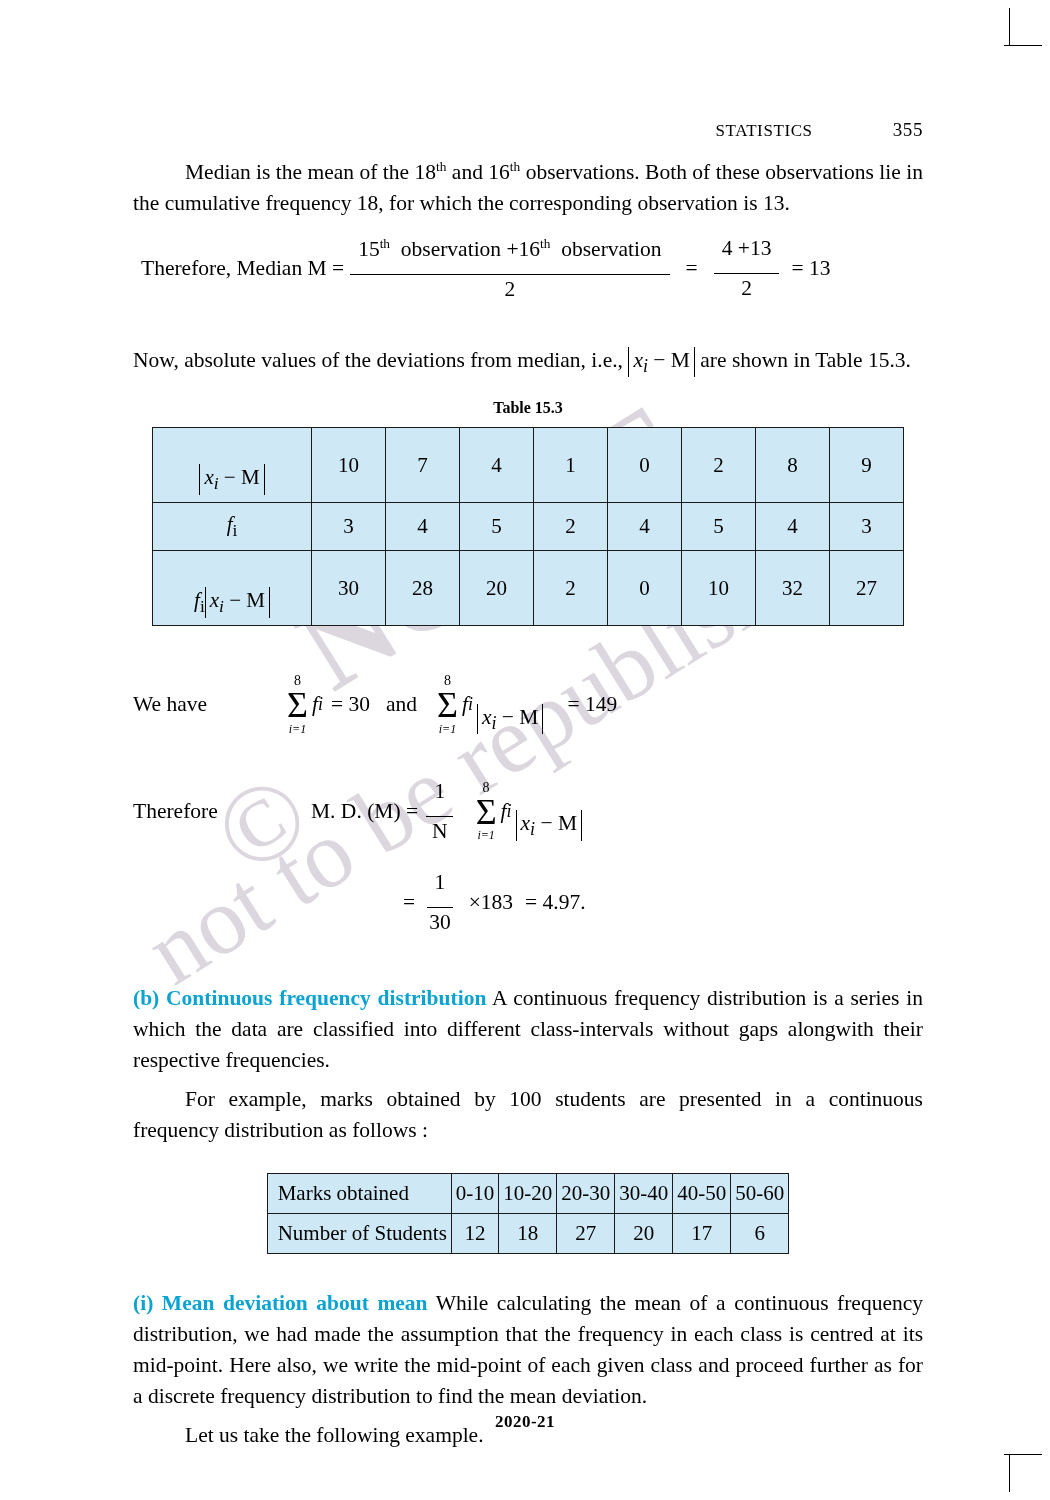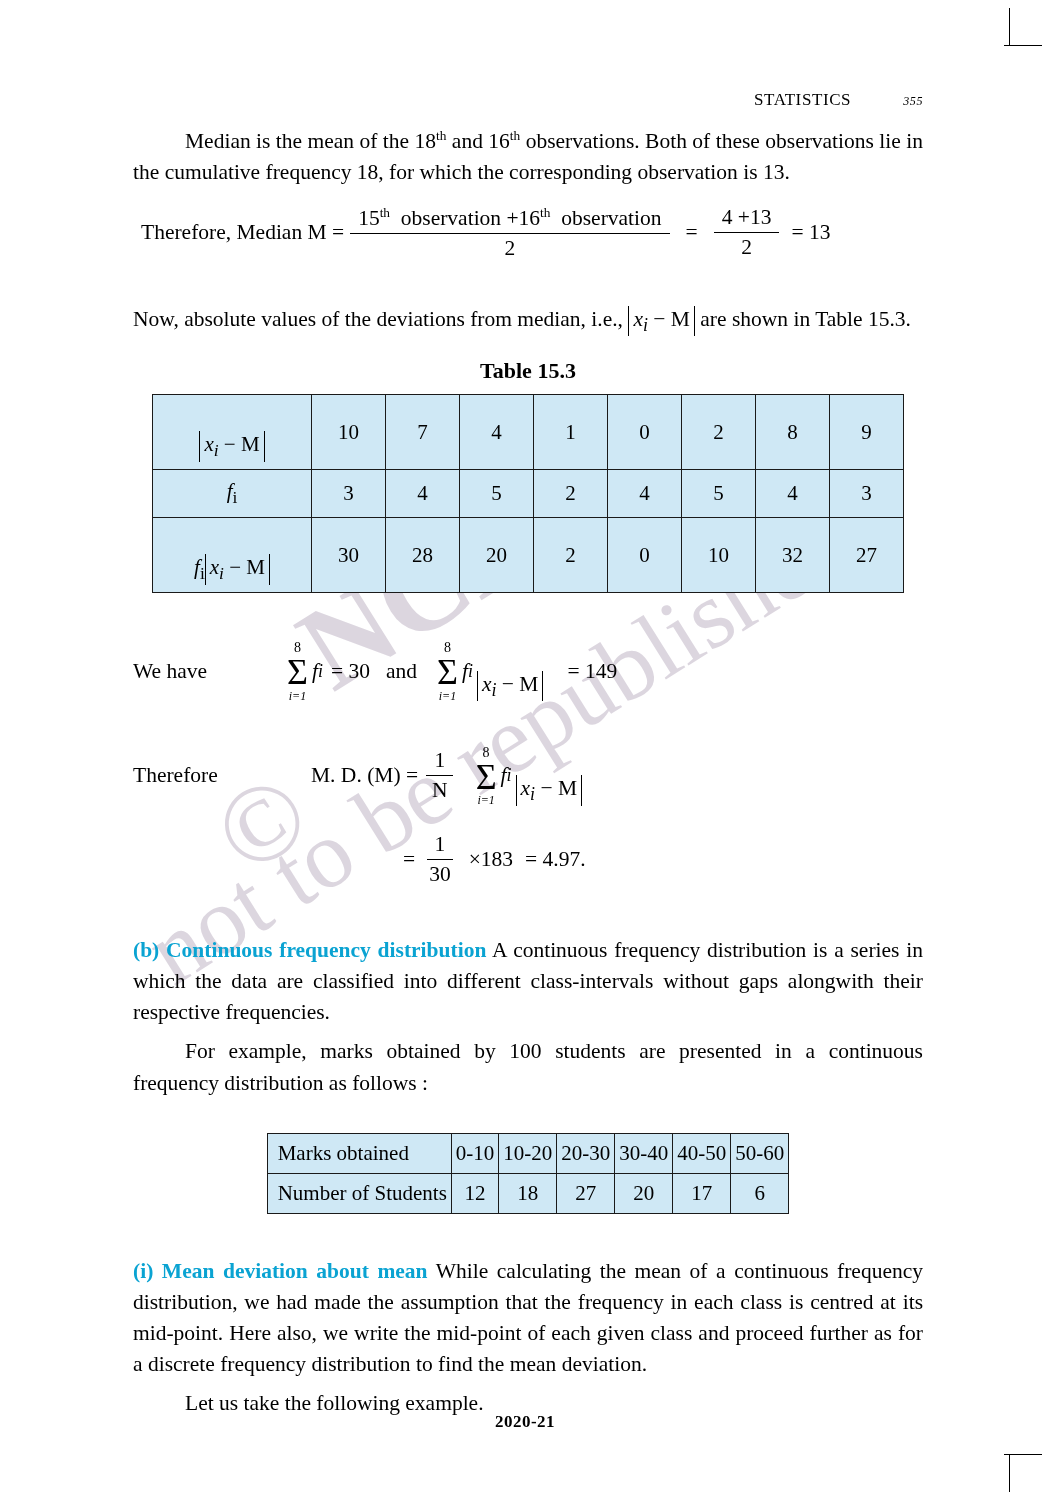--- a/index.html
+++ b/index.html
@@ -73,26 +73,27 @@
     left: 133px;
     top: 0;
     width: 790px;
     z-index: 10;
   }
 
   .header {
     display: flex;
     justify-content: flex-end;
     align-items: baseline;
-    margin-top: 90px;
+    margin-top: 119px;
     font-size: 17px;
     letter-spacing: 0.6px;
+    gap: 28px;
   }
   .header .chap { margin-right: 52px; }
-  .header .pageno { font-size: 12px; font-style: italic; }
+  .header .pageno { font-size: 19px; }
 
   p.body {
     font-size: 21.5px;
     line-height: 1.45;
     margin: 0;
     text-align: justify;
   }
   p.indent { text-indent: 52px; }
   .sup { font-size: 0.62em; vertical-align: super; }
   .it { font-style: italic; }
@@ -109,21 +110,21 @@
     flex-wrap: nowrap;
   }
   .frac {
     display: inline-flex;
     flex-direction: column;
     align-items: center;
     vertical-align: middle;
     margin: 0 6px;
   }
   .frac .num {
-    padding: 0 8px 2px 8px;
+    padding: 0 8px 12px 8px;
     border-bottom: 1.4px solid #000;
     white-space: nowrap;
   }
   .frac .den {
     padding: 2px 8px 0 8px;
     white-space: nowrap;
   }
   .sigma-blk {
     display: inline-flex;
     flex-direction: column;
@@ -140,42 +141,42 @@
     border-right: 1.4px solid #000;
     padding: 0 4px;
     line-height: 1.25;
     margin-top: 29px;
   }
 
   
   .tblcap {
     text-align: center;
     font-weight: bold;
-    font-size: 22px;
+    font-size: 16px;
     margin: 22px 0 10px 0;
   }
   table.data {
     border-collapse: collapse;
     background: #cfe8f5;
     font-size: 21px;
   }
   table.data td, table.data th {
     border: 1.3px solid #1a1a1a;
     text-align: center;
     font-weight: normal;
     padding: 7px 4px;
   }
   .t153 {
     margin: 0 auto;
   }
   .t153 .lab { width: 150px; }
   .t153 .num { width: 65px; }
   .t153 tr { height: 48px; }
 
-  .tmarks { margin: 16px auto; }
+  .tmarks { margin: 8px auto; }
   .tmarks td { padding: 6px 10px; }
   .tmarks .rowlabel { text-align: left; padding-left: 10px; }
   .tmarks tr { height: 38px; }
 
   .heading-blue {
     color: #0aa3d2;
     font-weight: bold;
   }
 
   .footer {

